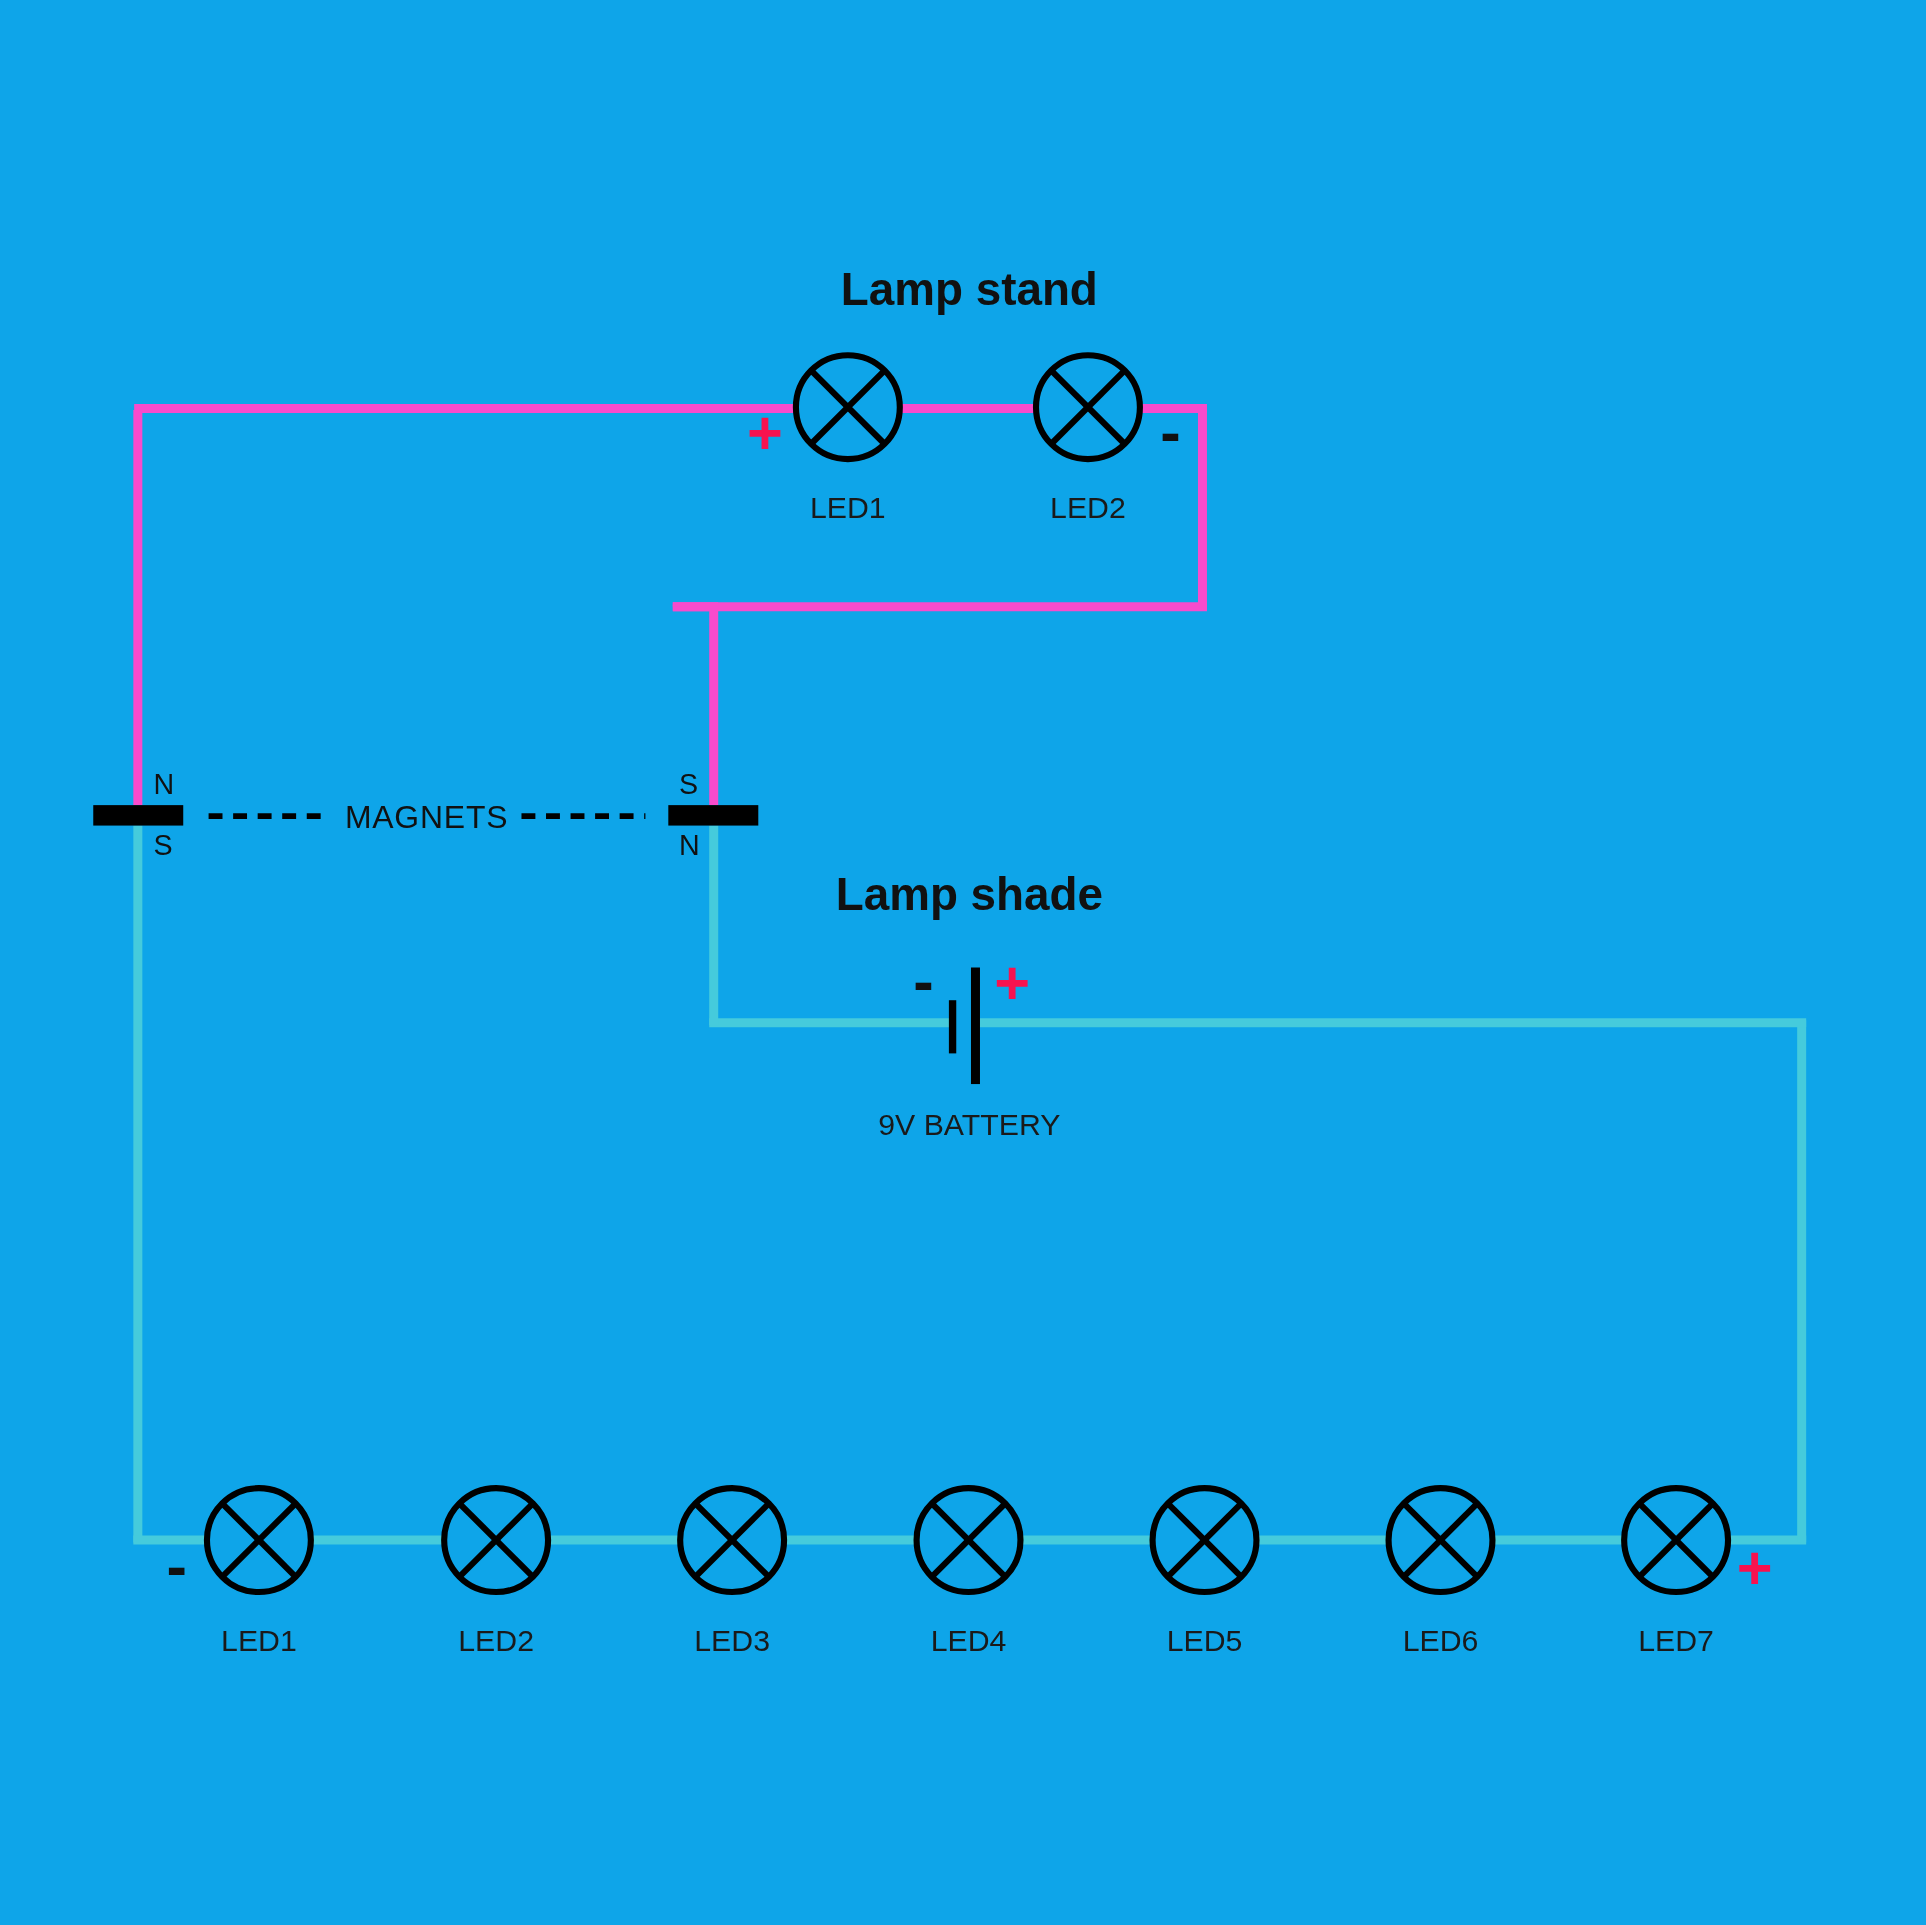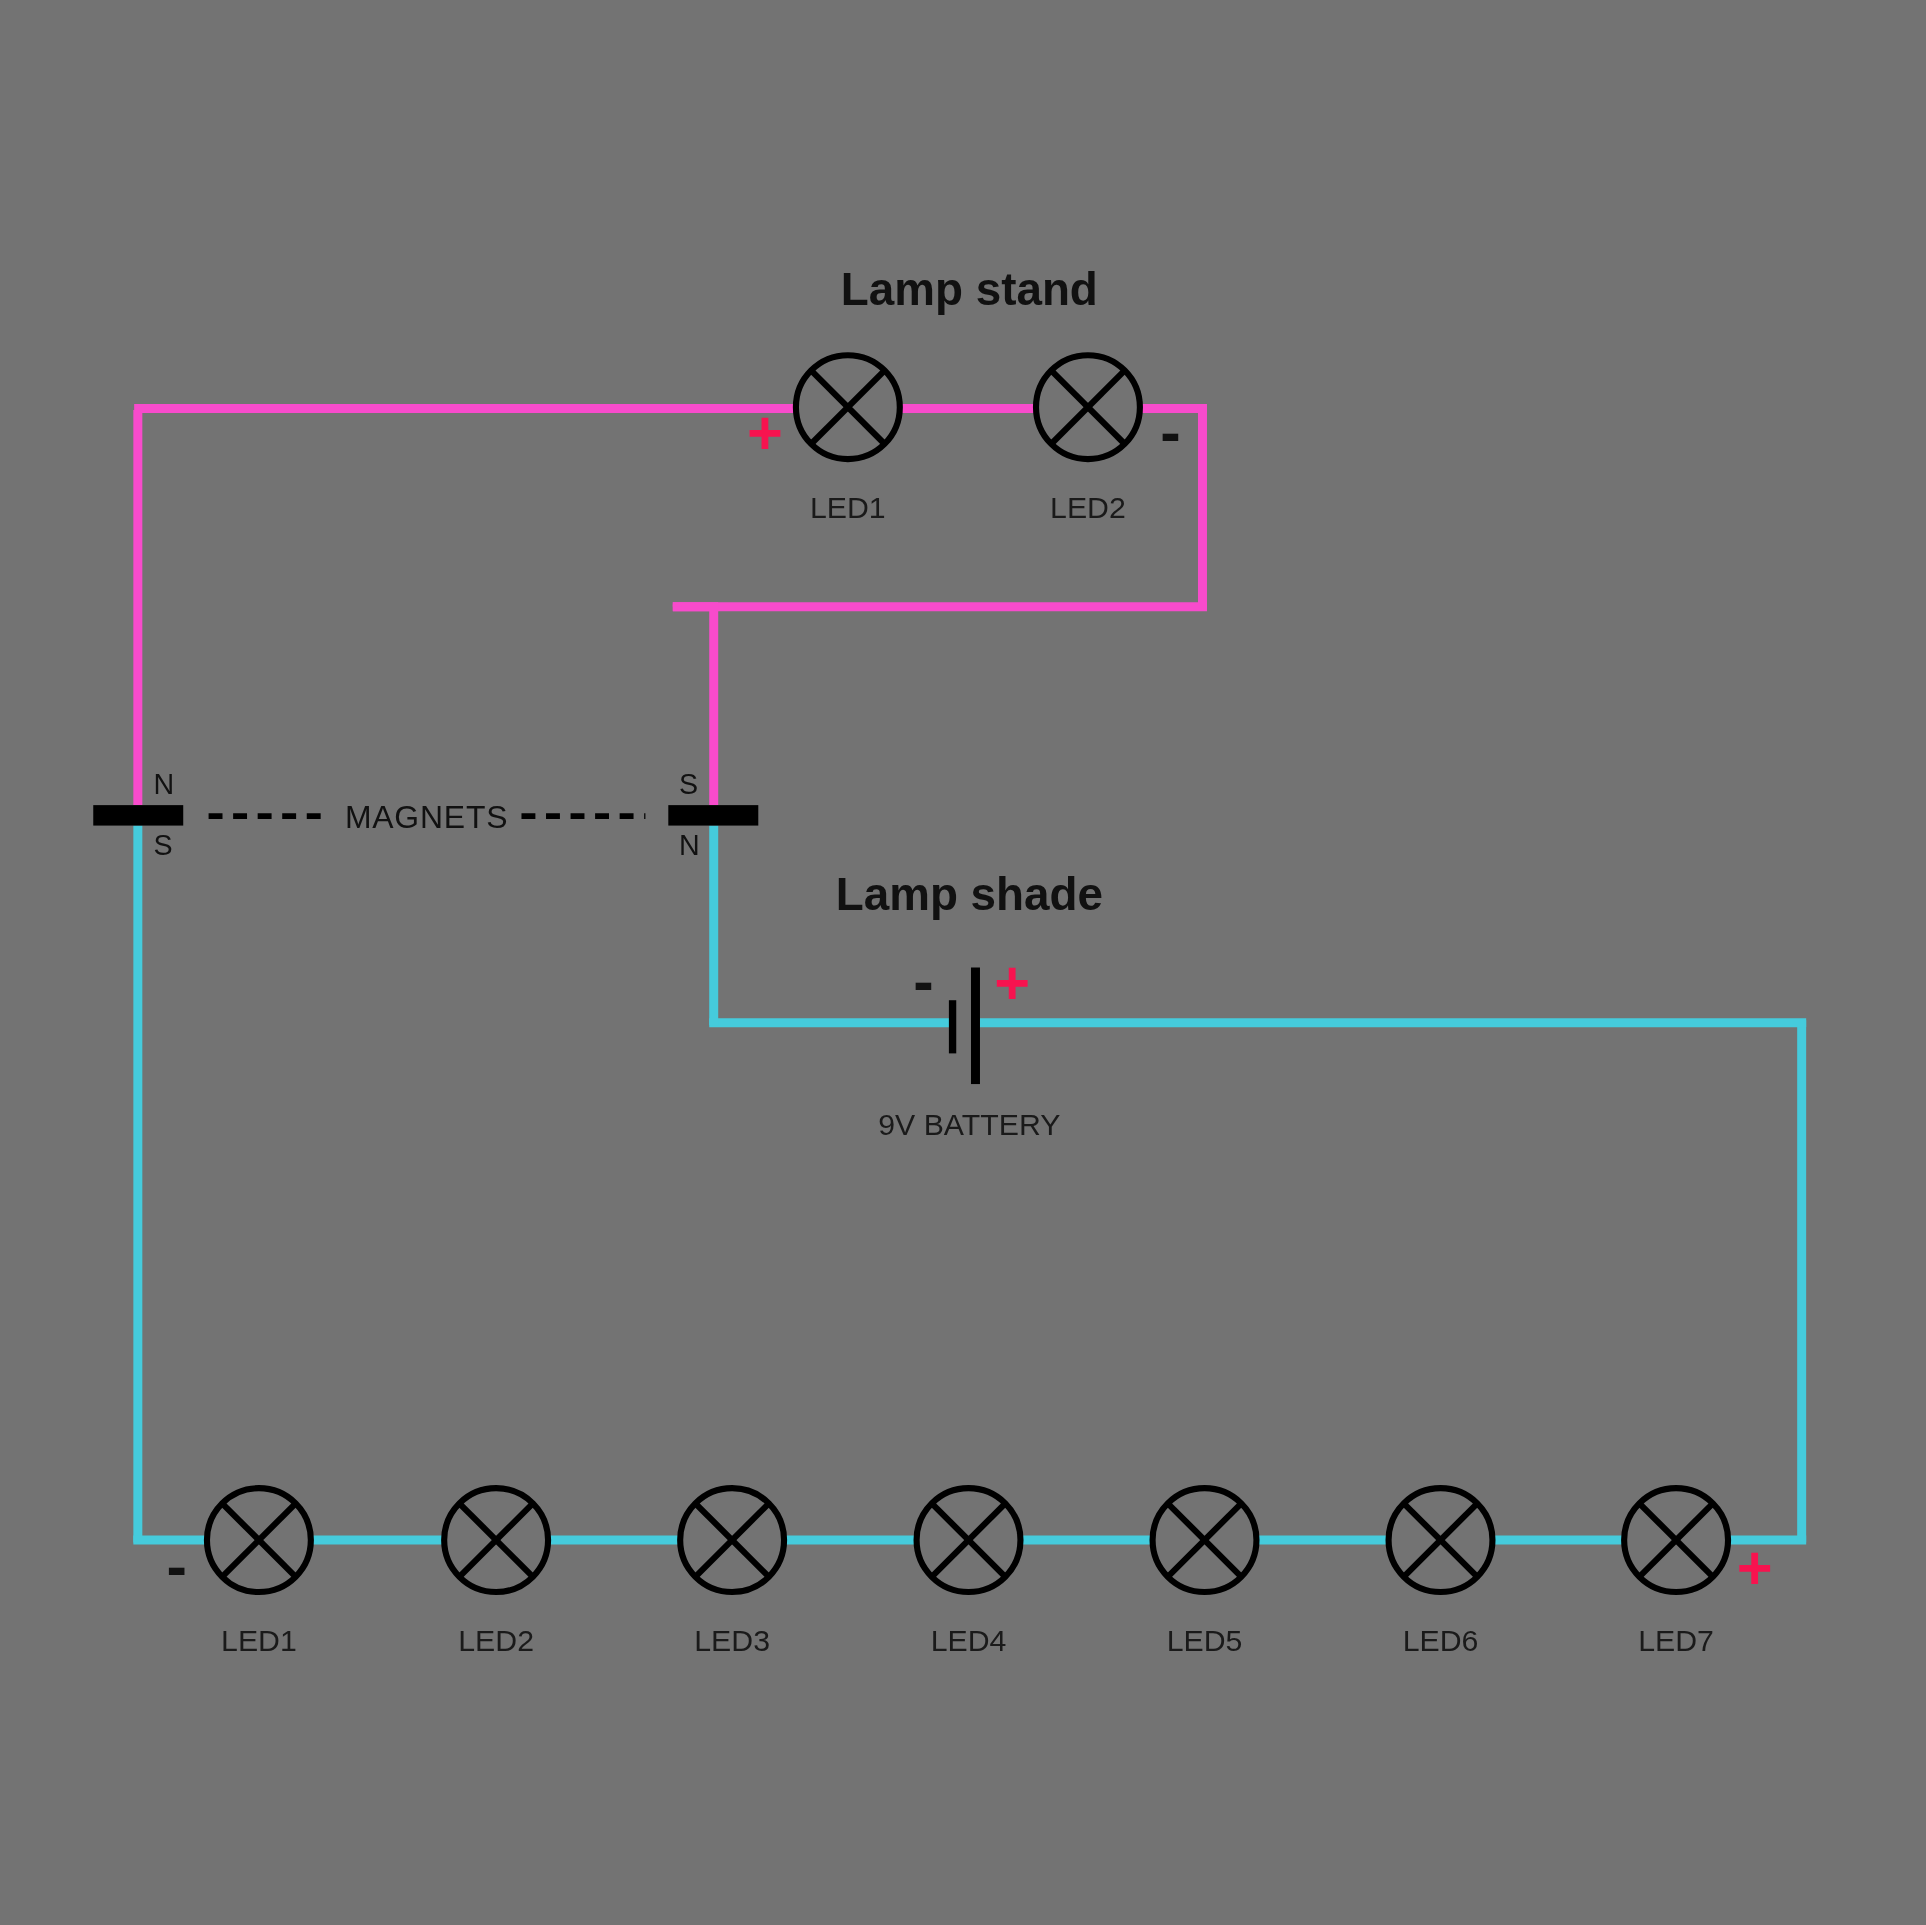--- a/index.html
+++ b/index.html
@@ -7,21 +7,21 @@
     padding: 0;
     background: #ffffff;
   }
   body {
     font-family: "Liberation Sans", sans-serif;
   }
   #stage {
     position: relative;
     width: 1926px;
     height: 1926px;
-    background: #737373;
+    background: #0ea5e9;
     overflow: hidden;
   }
   #diagram {
     position: absolute;
     top: 0;
     left: 0;
     width: 1926px;
     height: 1926px;
   }
   .sec-title {

